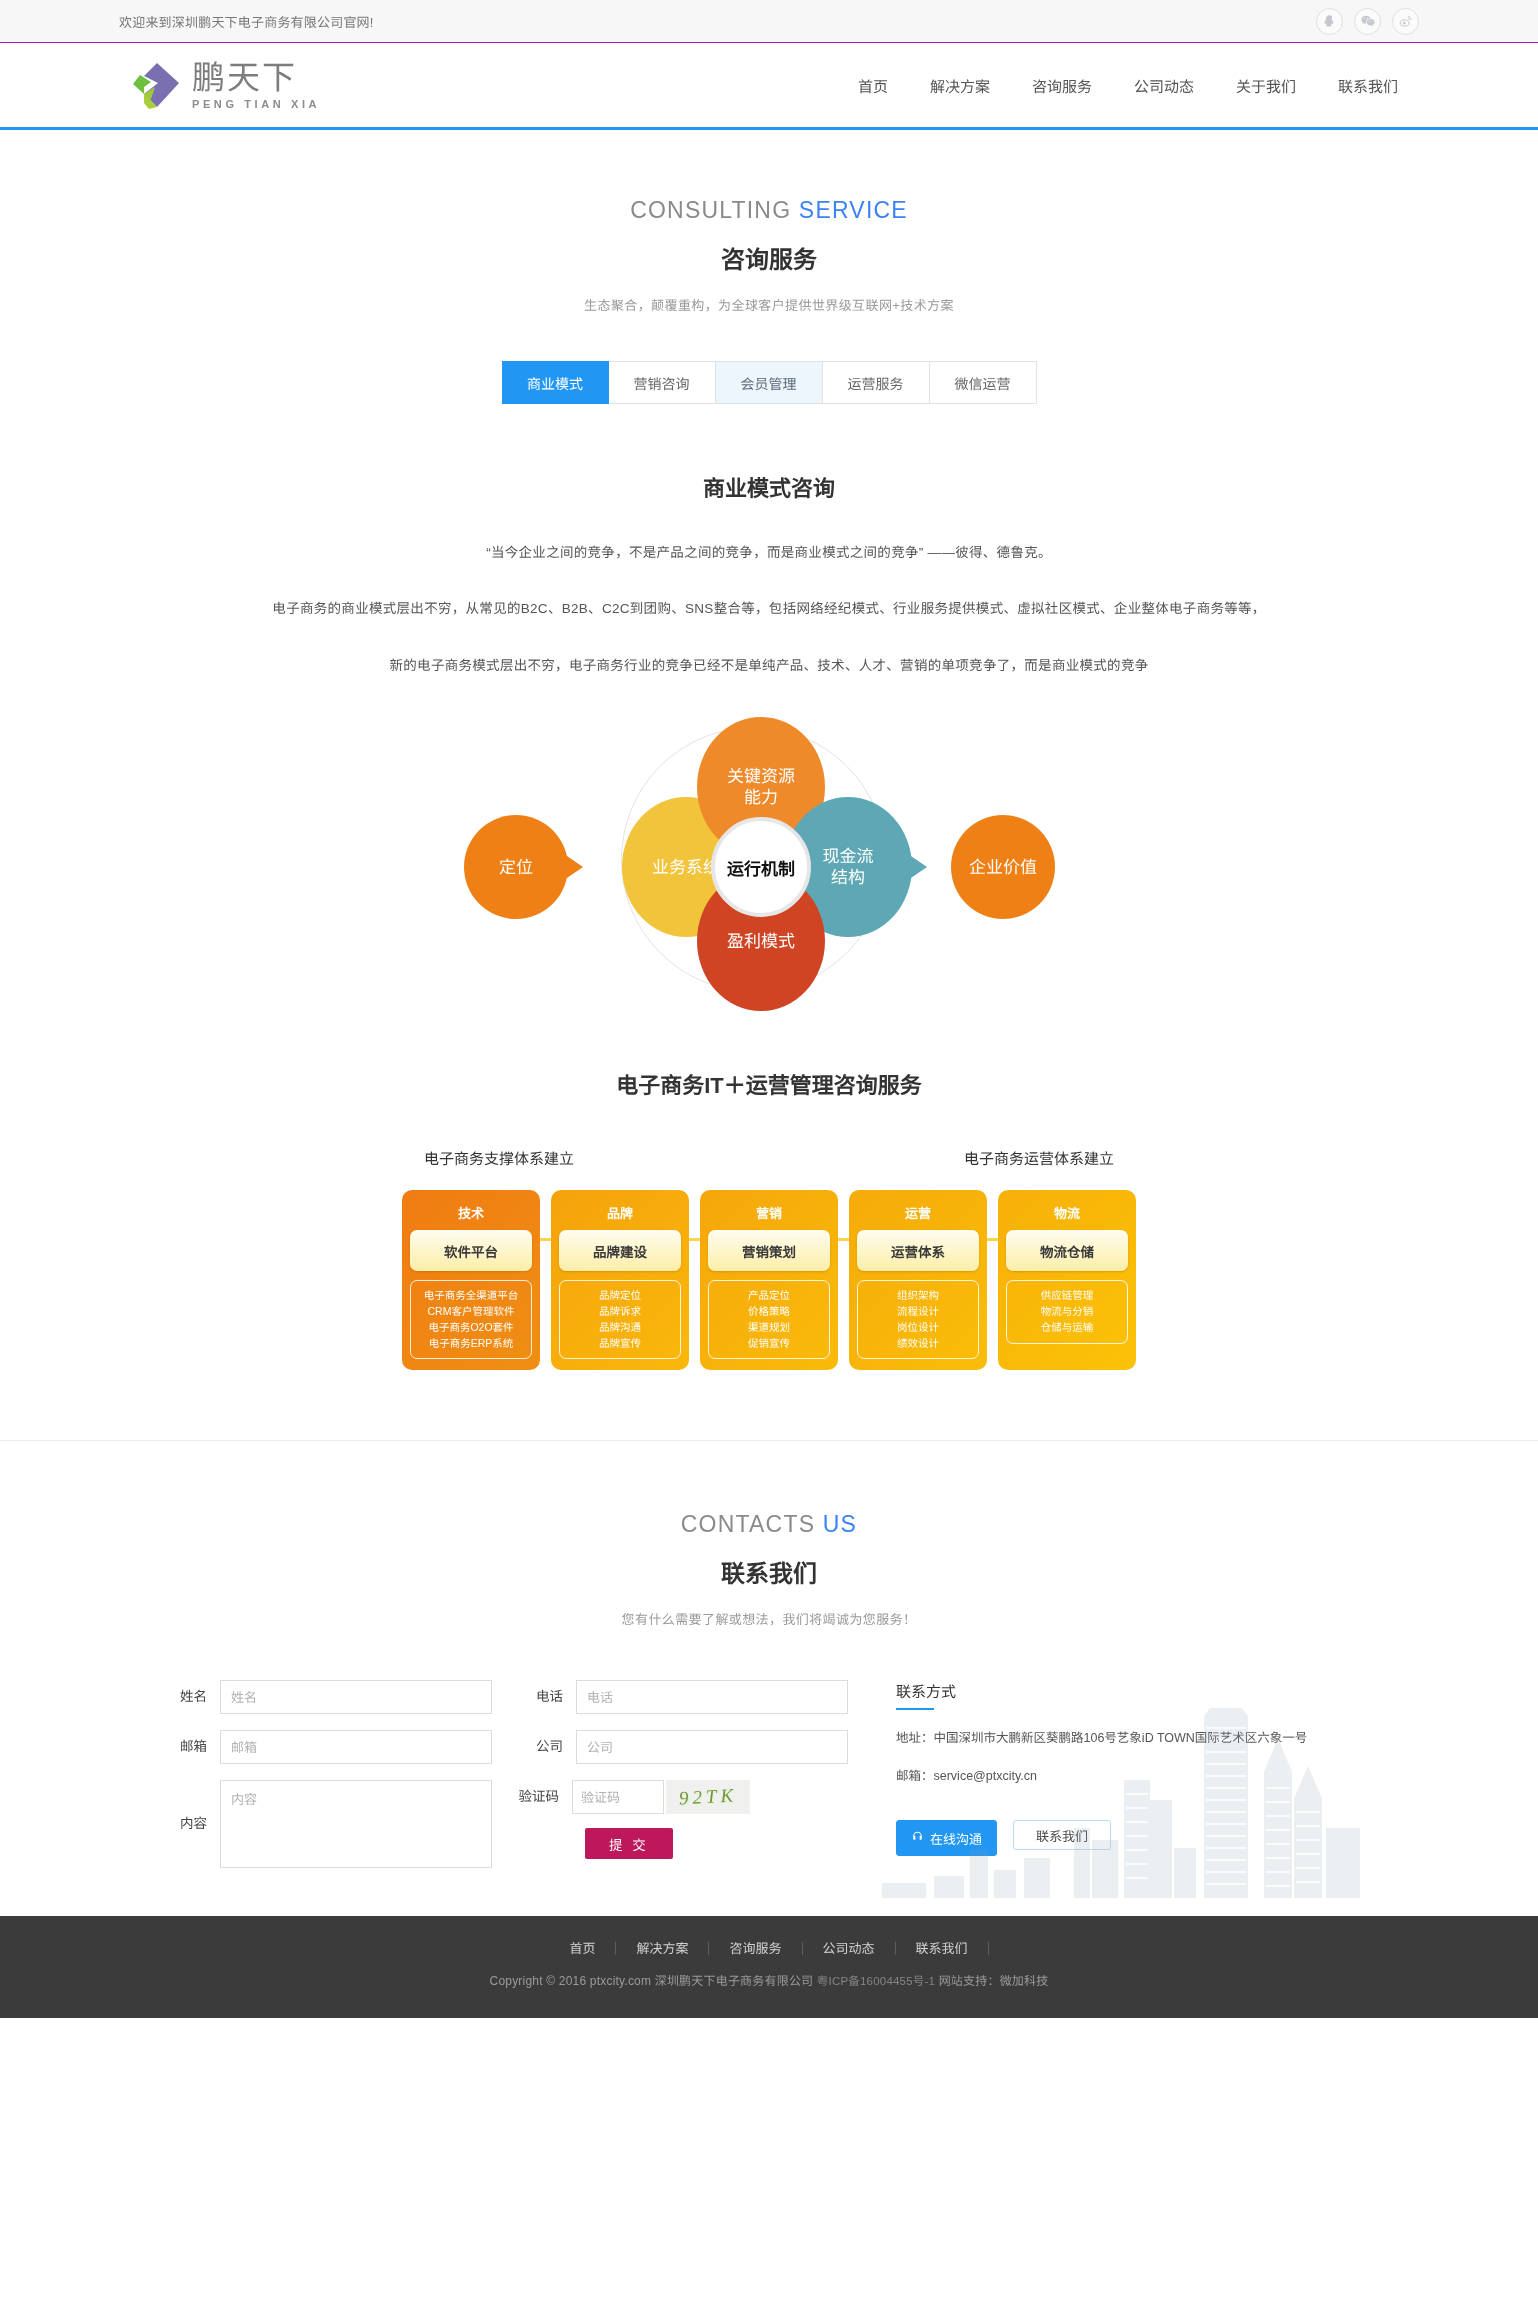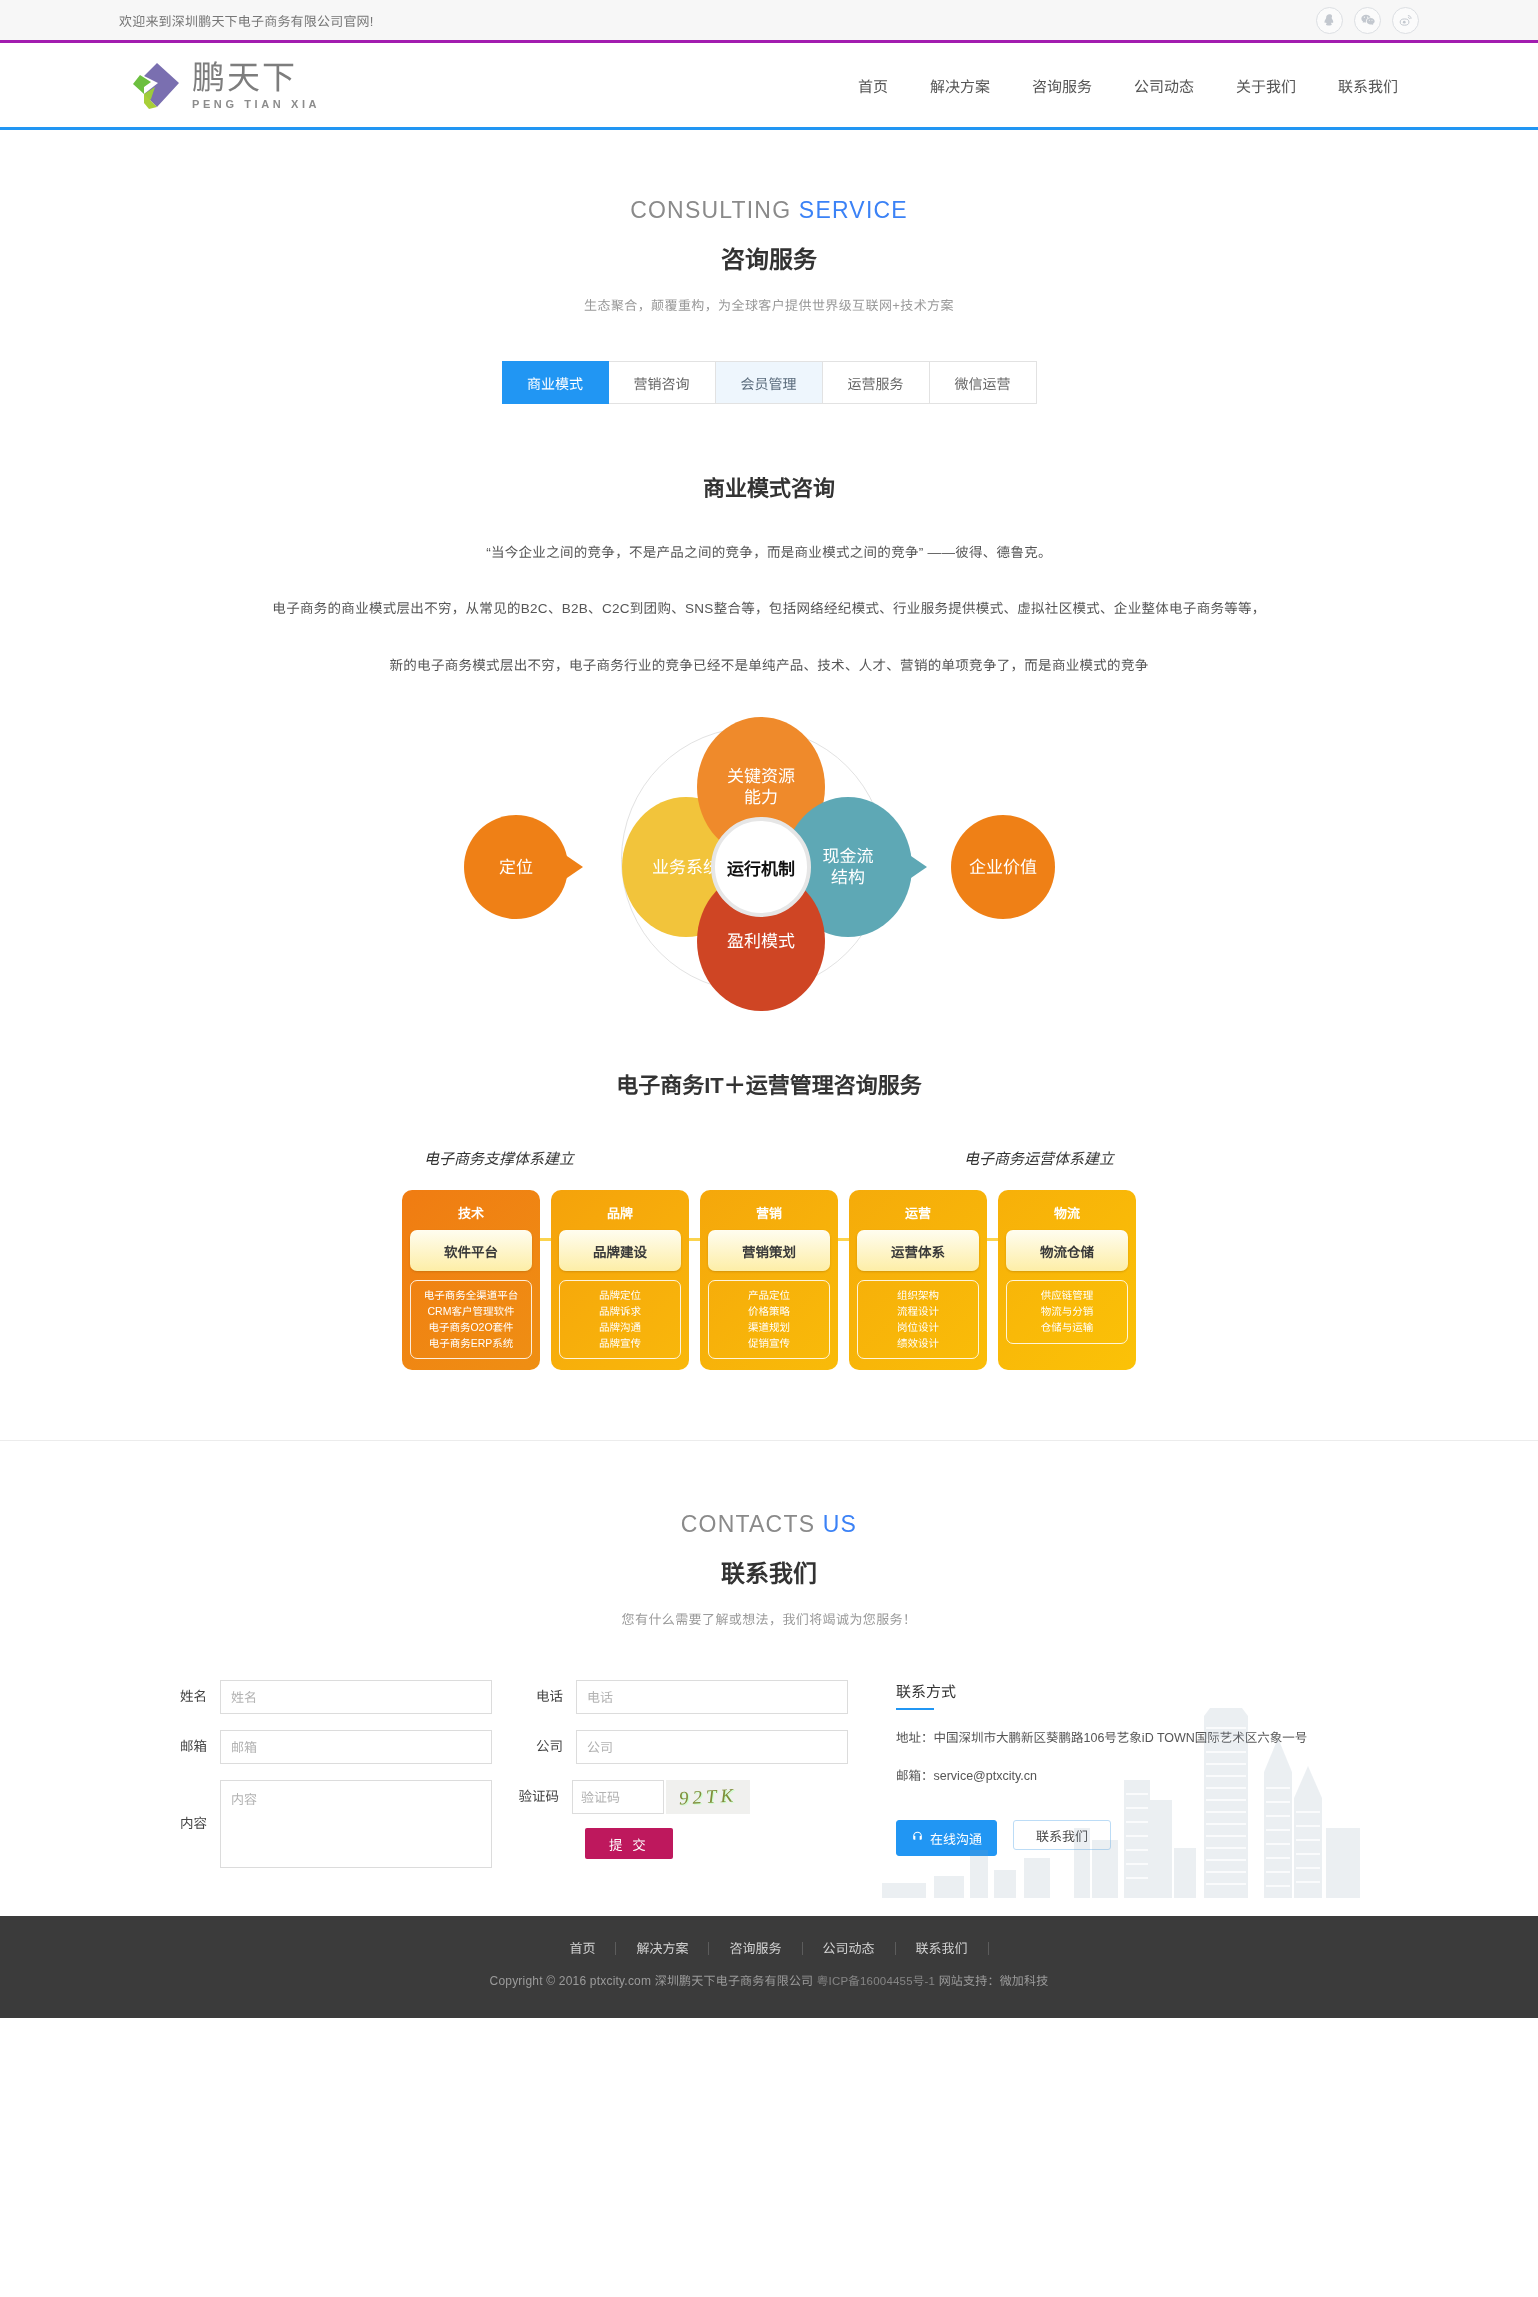--- a/index.html
+++ b/index.html
@@ -10,21 +10,21 @@
     background: #ffffff;
     color: #333;
     -webkit-font-smoothing: antialiased;
   }
   .page { width: 1538px; margin: 0 auto; overflow: hidden; }
 
   
   .topbar {
     height: 43px;
     background: #f7f7f7;
-    border-bottom: 3px solid #a21caf;
+    border-bottom: 1px solid #a21caf;
     display: flex;
     align-items: center;
   }
   .topbar-inner {
     width: 1300px;
     margin: 0 auto;
     display: flex;
     align-items: center;
     justify-content: space-between;
   }
@@ -149,21 +149,20 @@
   .arrow.a1 { left: 105px; top: 145px; border-left: 19px solid #ef8016; }
   .arrow.a2 { left: 449px; top: 145px; border-left: 19px solid #5ea8b5; }
 
   
   .itsec { padding-top: 48px; padding-bottom: 70px; }
   .itsec-h { text-align: center; font-size: 22px; color: #333; font-weight: 700; }
   .pyramid-wrap { width: 1000px; margin: 0 auto; }
   .group-labels {
     display: flex; margin-top: 48px; font-size: 15px; color: #333;
     padding: 0 10px;
-    font-style: italic;
   }
   .group-label { text-align: center; }
   .group-label.left  { width: 450px; }
   .group-label.right { width: 450px; margin-left: 100px; }
 
   .boxrow { display: flex; gap: 11px; margin-top: 22px; justify-content: center; }
   .colbox {
     width: 138px; border-radius: 10px; padding: 8px 8px 11px 8px;
     display: flex; flex-direction: column; align-items: center;
     position: relative;

